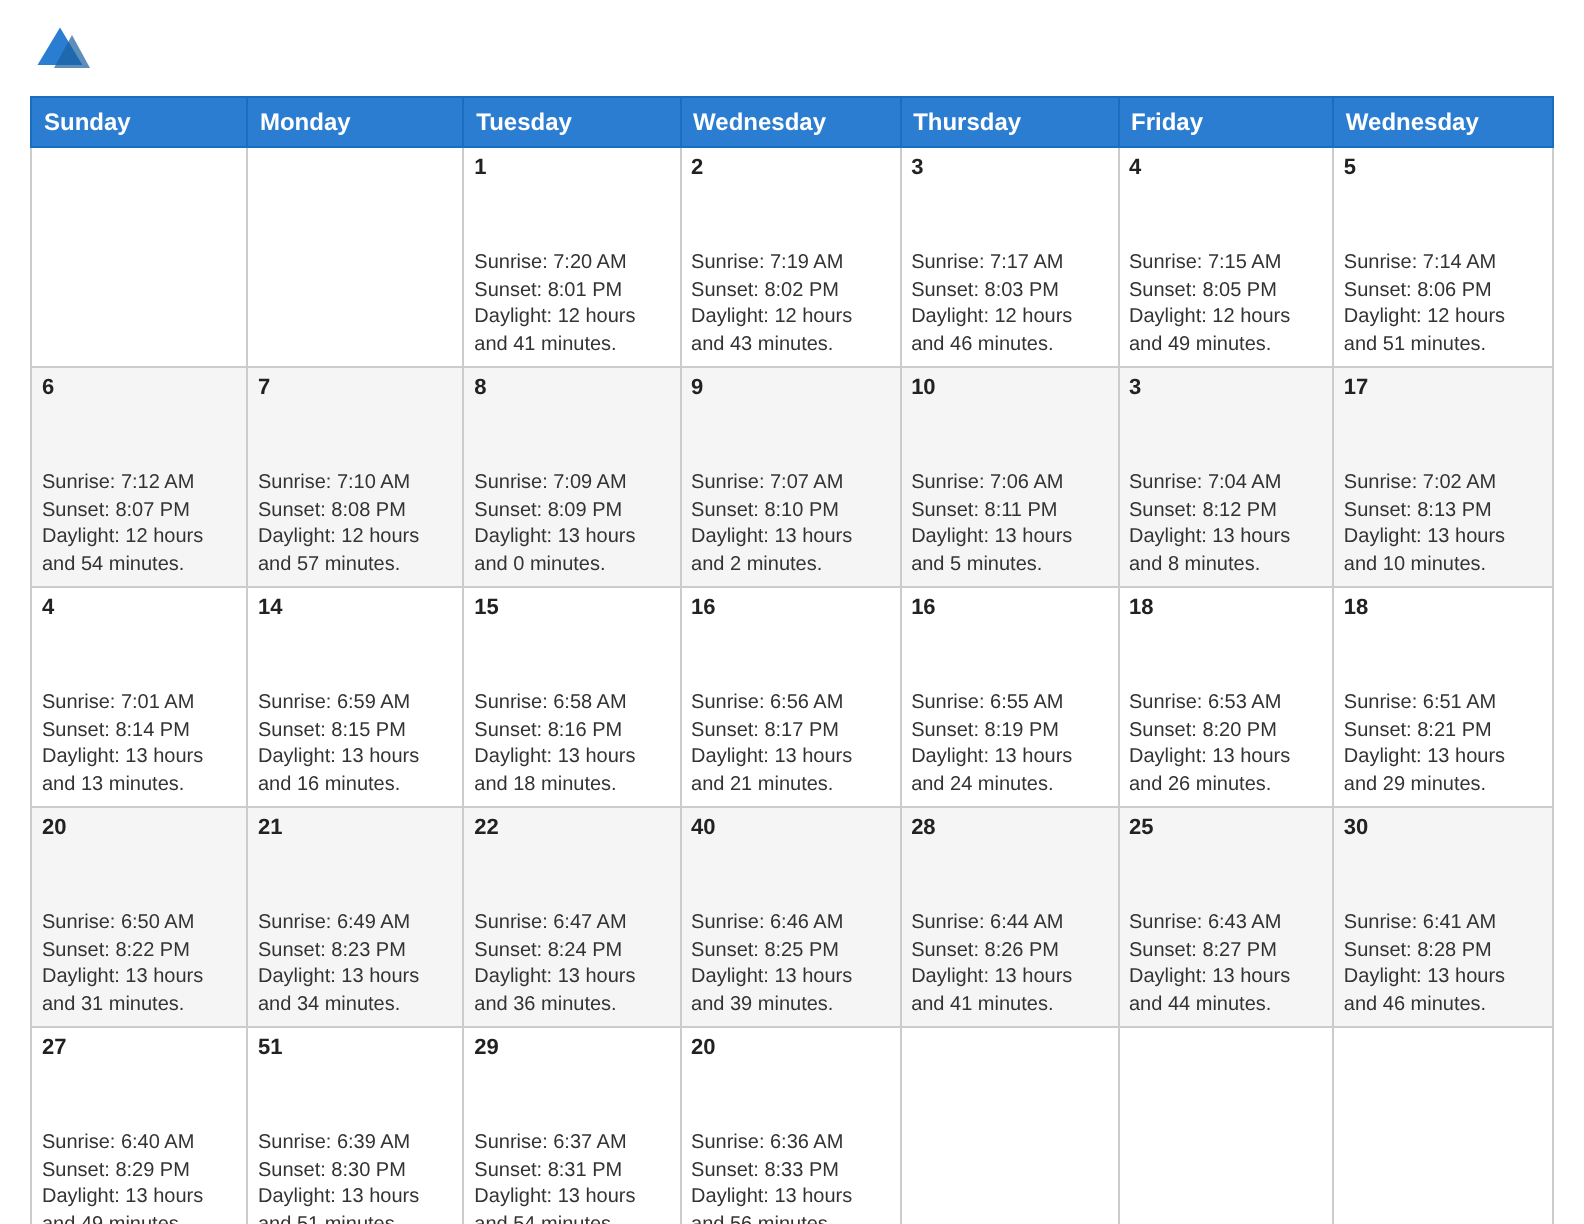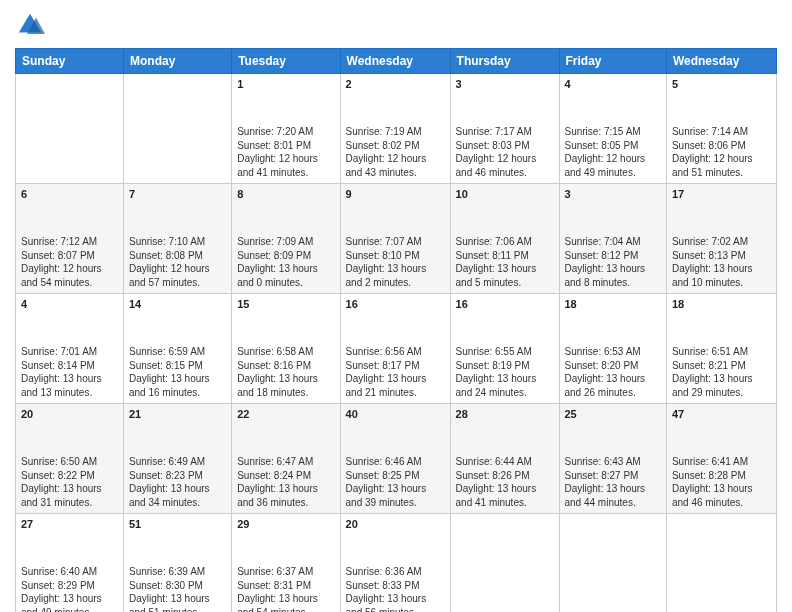--- a/index.html
+++ b/index.html
@@ -236,21 +236,21 @@
           </td>
           <td>
             <div class="day-number">28</div>
             <div class="day-info">Sunrise: 6:44 AM<br>Sunset: 8:26 PM<br>Daylight: 13 hours and 41 minutes.</div>
           </td>
           <td>
             <div class="day-number">25</div>
             <div class="day-info">Sunrise: 6:43 AM<br>Sunset: 8:27 PM<br>Daylight: 13 hours and 44 minutes.</div>
           </td>
           <td>
-            <div class="day-number">47</div>
+            <div class="day-number">30</div>
             <div class="day-info">Sunrise: 6:41 AM<br>Sunset: 8:28 PM<br>Daylight: 13 hours and 46 minutes.</div>
           </td>
         </tr>
         <tr>
           <td>
             <div class="day-number">27</div>
             <div class="day-info">Sunrise: 6:40 AM<br>Sunset: 8:29 PM<br>Daylight: 13 hours and 49 minutes.</div>
           </td>
           <td>
             <div class="day-number">51</div>

